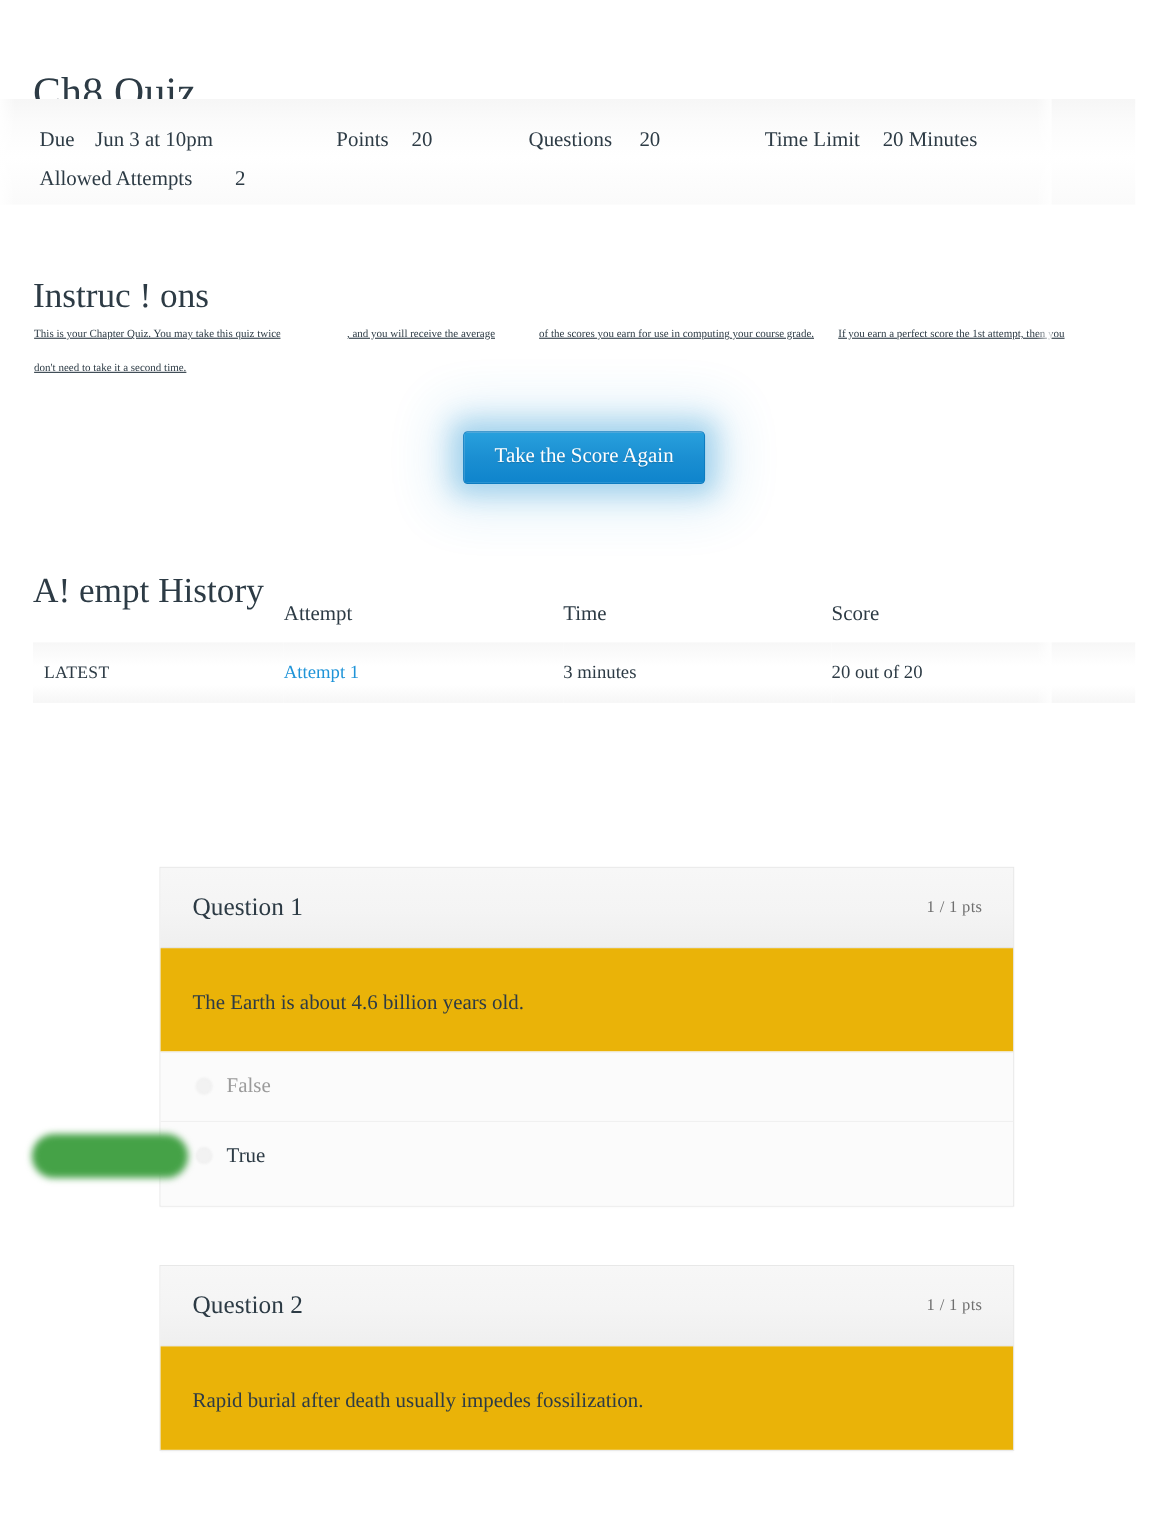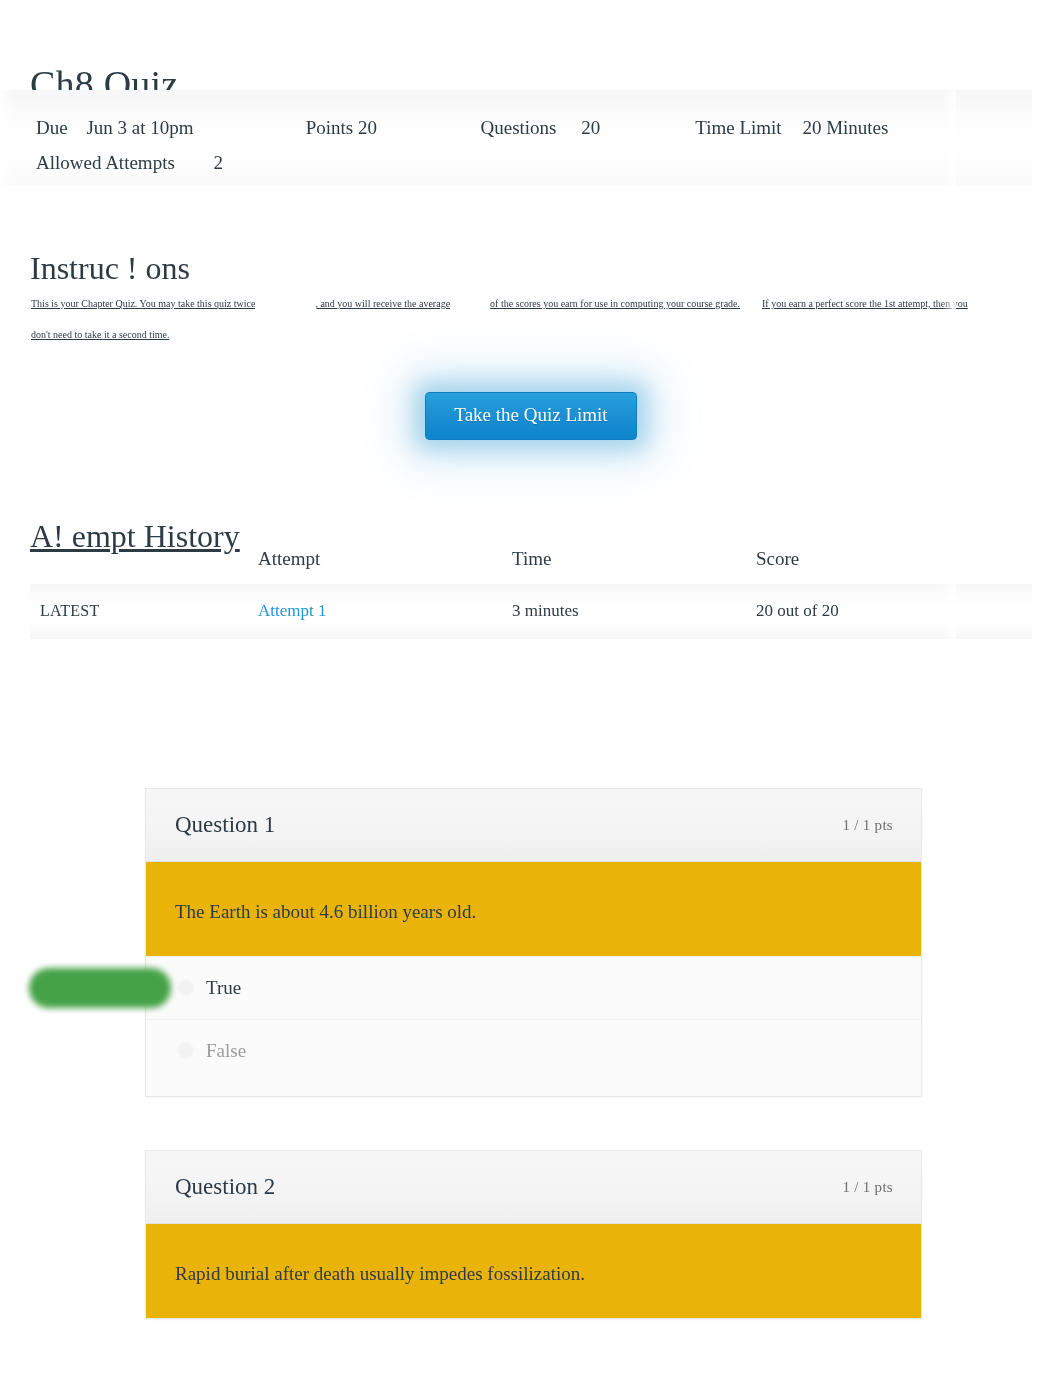--- a/index.html
+++ b/index.html
@@ -59,21 +59,21 @@
     font-size: 19px;
     line-height: 35px;
     color: #2d3b45;
   }
   .meta-cell { display: inline-block; }
   .meta-k { display: inline-block; }
   .meta-v { display: inline-block; }
   .c-due    { width: 265px; }
   .c-due .meta-k { margin-right: 14px; }
   .c-points { width: 170px; }
-  .c-points .meta-k { }
+  .c-points .meta-k { margin-right: 16px; }
   .c-questions { width: 210px; }
   .c-questions .meta-k { margin-right: 20px; }
   .c-time .meta-k { margin-right: 16px; }
   .c-attempts .meta-k { margin-right: 34px; }
 
   
   .instructions-heading {
     position: absolute;
     left: 30px;
     top: 220px;
@@ -130,21 +130,20 @@
 
   
   .attempt-heading {
     position: absolute;
     left: 30px;
     top: 488px;
     font-size: 32px;
     line-height: 42px;
     font-weight: 400;
     color: #2d3b45;
-    text-decoration: underline;
   }
   .attempt-table {
     position: absolute;
     left: 30px;
     top: 548px;
     width: 1002px;
     border-collapse: collapse;
     font-size: 18px;
   }
   .attempt-table th {
@@ -325,21 +324,21 @@
       </span>
     </div>
   </div>
 
   <h2 class="instructions-heading">Instruc ! ons</h2>
   <div class="instructions-body">
     <span>This is your Chapter Quiz. You may take this quiz twice</span><span class="redact r1">&nbsp;</span><span>, and you will receive the average</span><span class="redact r2">&nbsp;</span><span>of the scores you earn for use in computing your course grade.</span><span class="redact r3">&nbsp;</span><span>If you earn a perfect score the 1st attempt, then you don't need to take it a second time.</span>
   </div>
 
   <div class="btn-wrap">
-    <button class="take-quiz-btn">Take the Quiz Limit</button>
+    <button class="take-quiz-btn">Take the Score Again</button>
   </div>
 
   <h2 class="attempt-heading">A! empt History</h2>
   <table class="attempt-table">
     <thead>
       <tr>
         <th class="col-kept"></th>
         <th class="col-attempt">Attempt</th>
         <th class="col-time">Time</th>
         <th class="col-score">Score</th>
@@ -364,28 +363,28 @@
 
     <div class="question-card">
       <div class="q-header">
         <span class="q-name">Question 1</span>
         <span class="q-pts">1 / 1 pts</span>
       </div>
       <div class="q-body">
         <p class="q-text">The Earth is about 4.6 billion years old.</p>
       </div>
       <div class="answers">
+        <div class="answer-row dim">
+          <span class="radio-dot"></span>
+          <span class="answer-label">False</span>
+        </div>
         <div class="answer-row">
           <span class="correct-badge">Correct!</span>
           <span class="radio-dot"></span>
           <span class="answer-label">True</span>
-        </div>
-        <div class="answer-row dim">
-          <span class="radio-dot"></span>
-          <span class="answer-label">False</span>
         </div>
       </div>
     </div>
 
     <div class="question-card">
       <div class="q-header">
         <span class="q-name">Question 2</span>
         <span class="q-pts">1 / 1 pts</span>
       </div>
       <div class="q-body">

